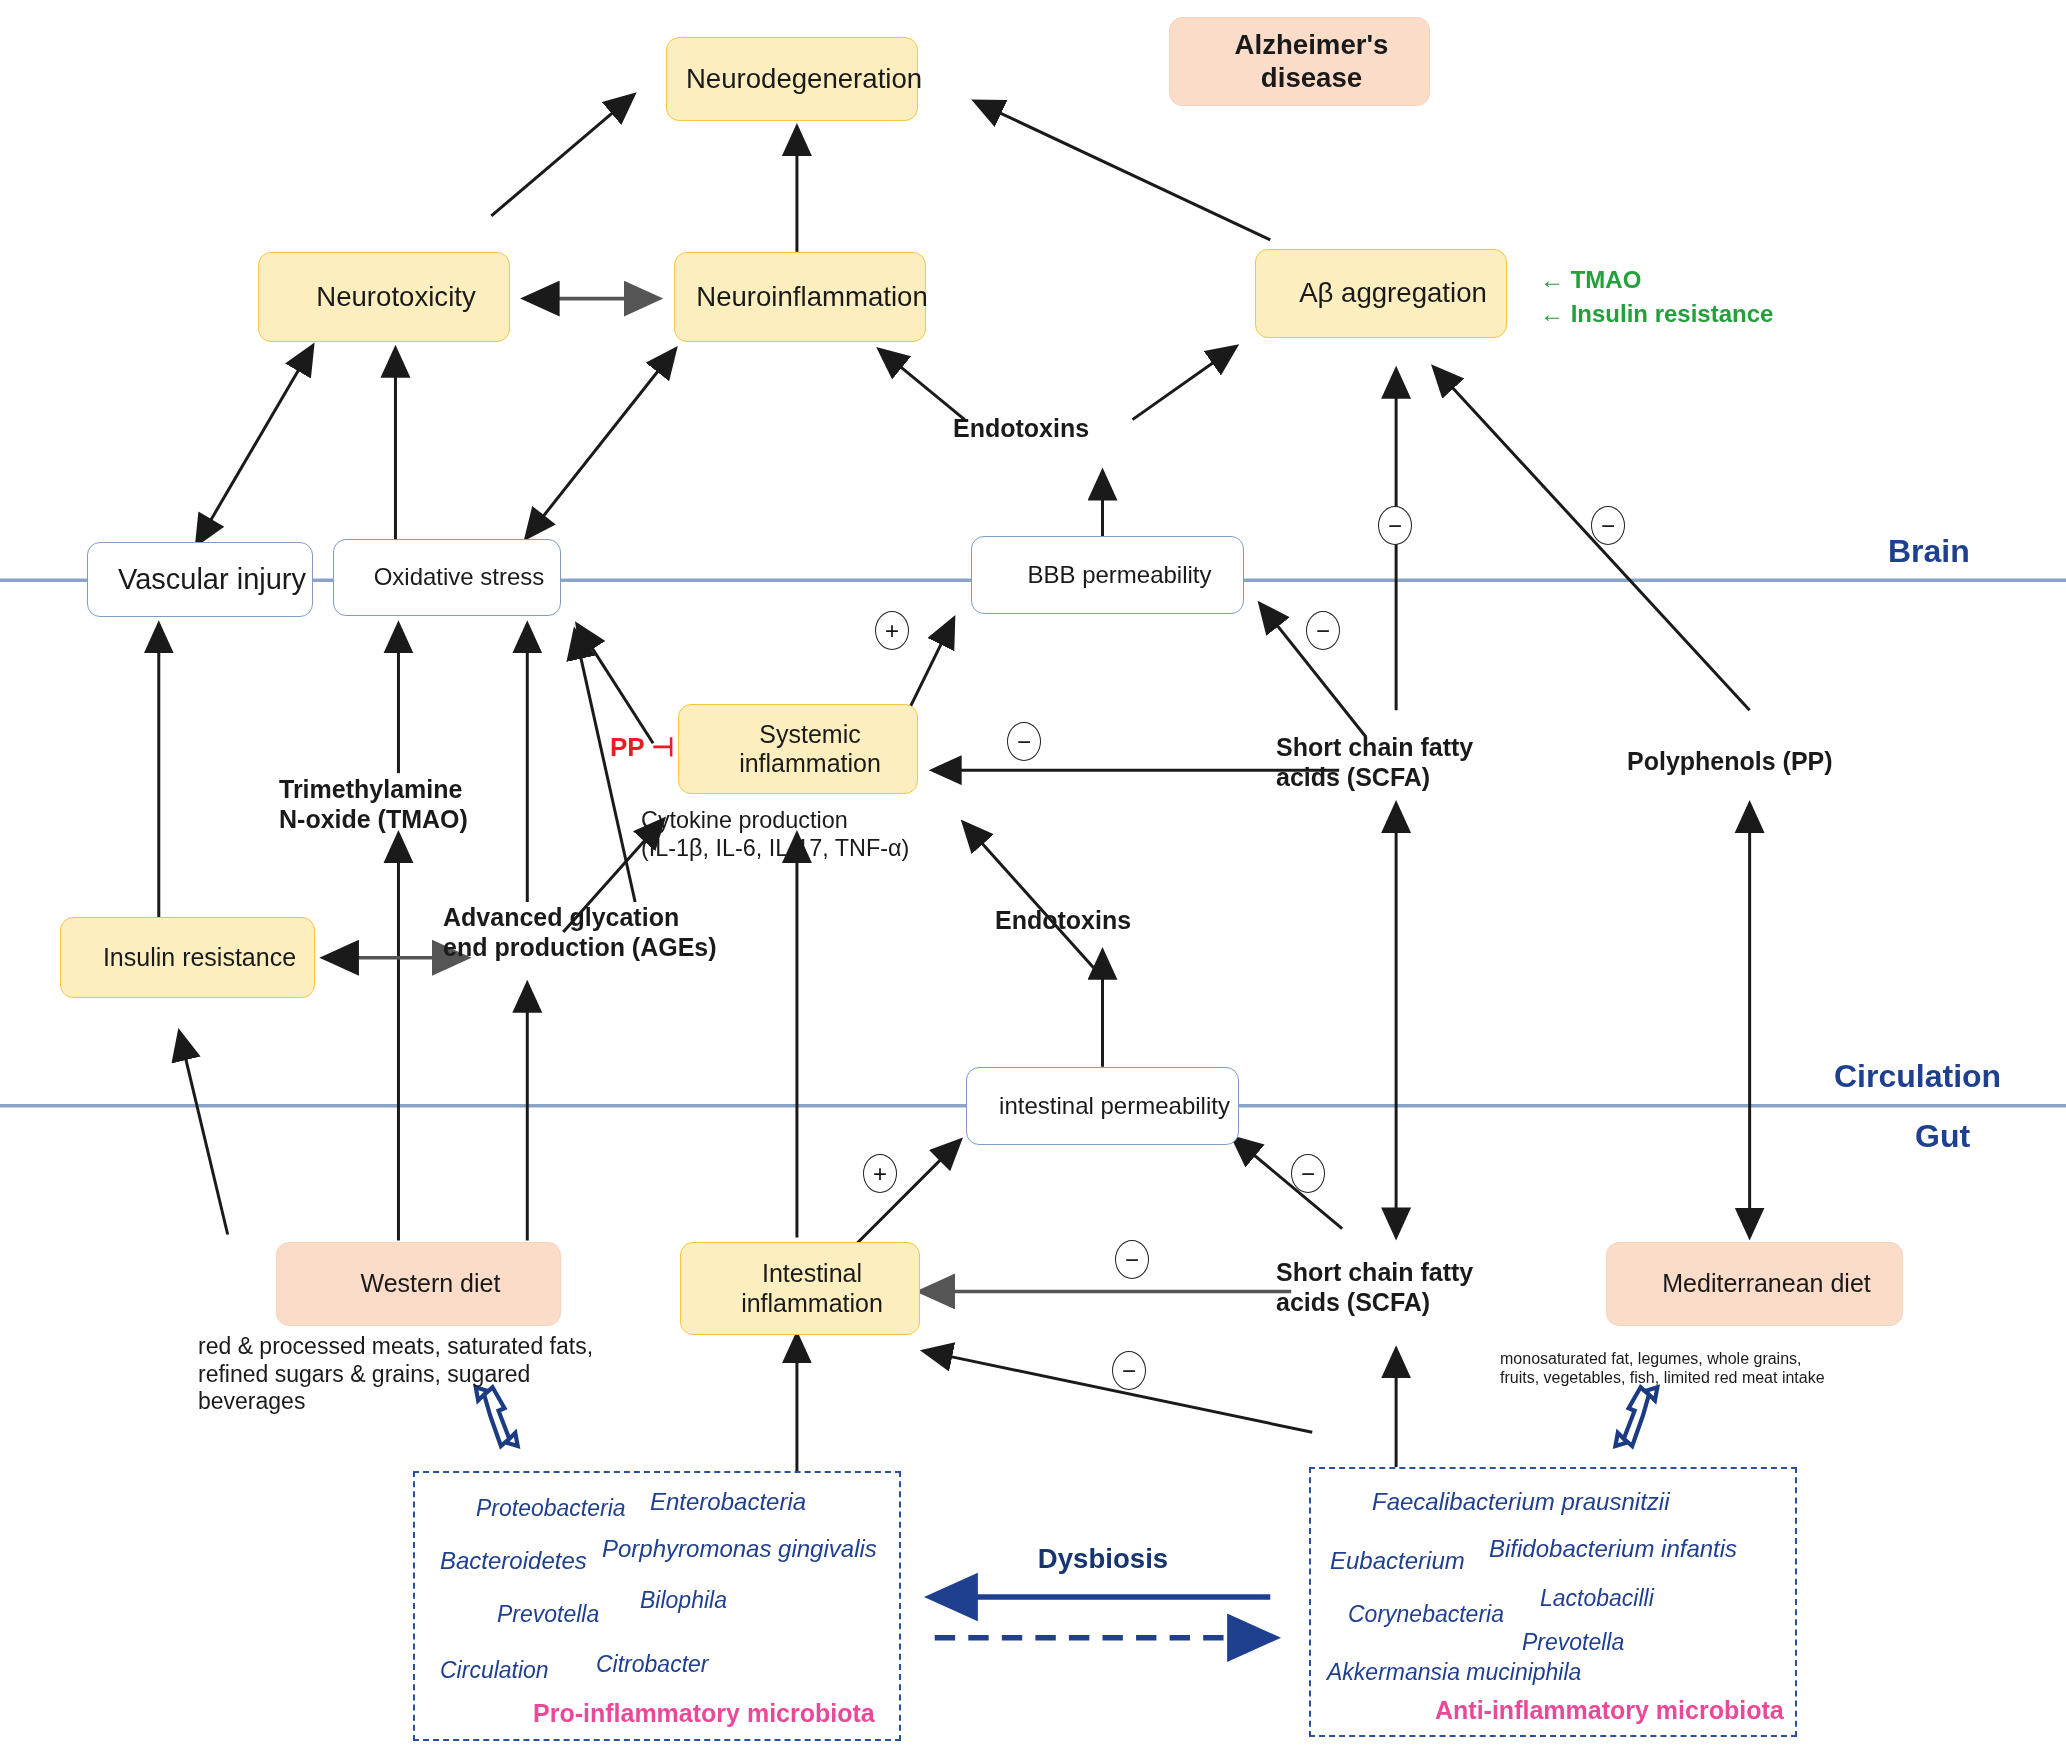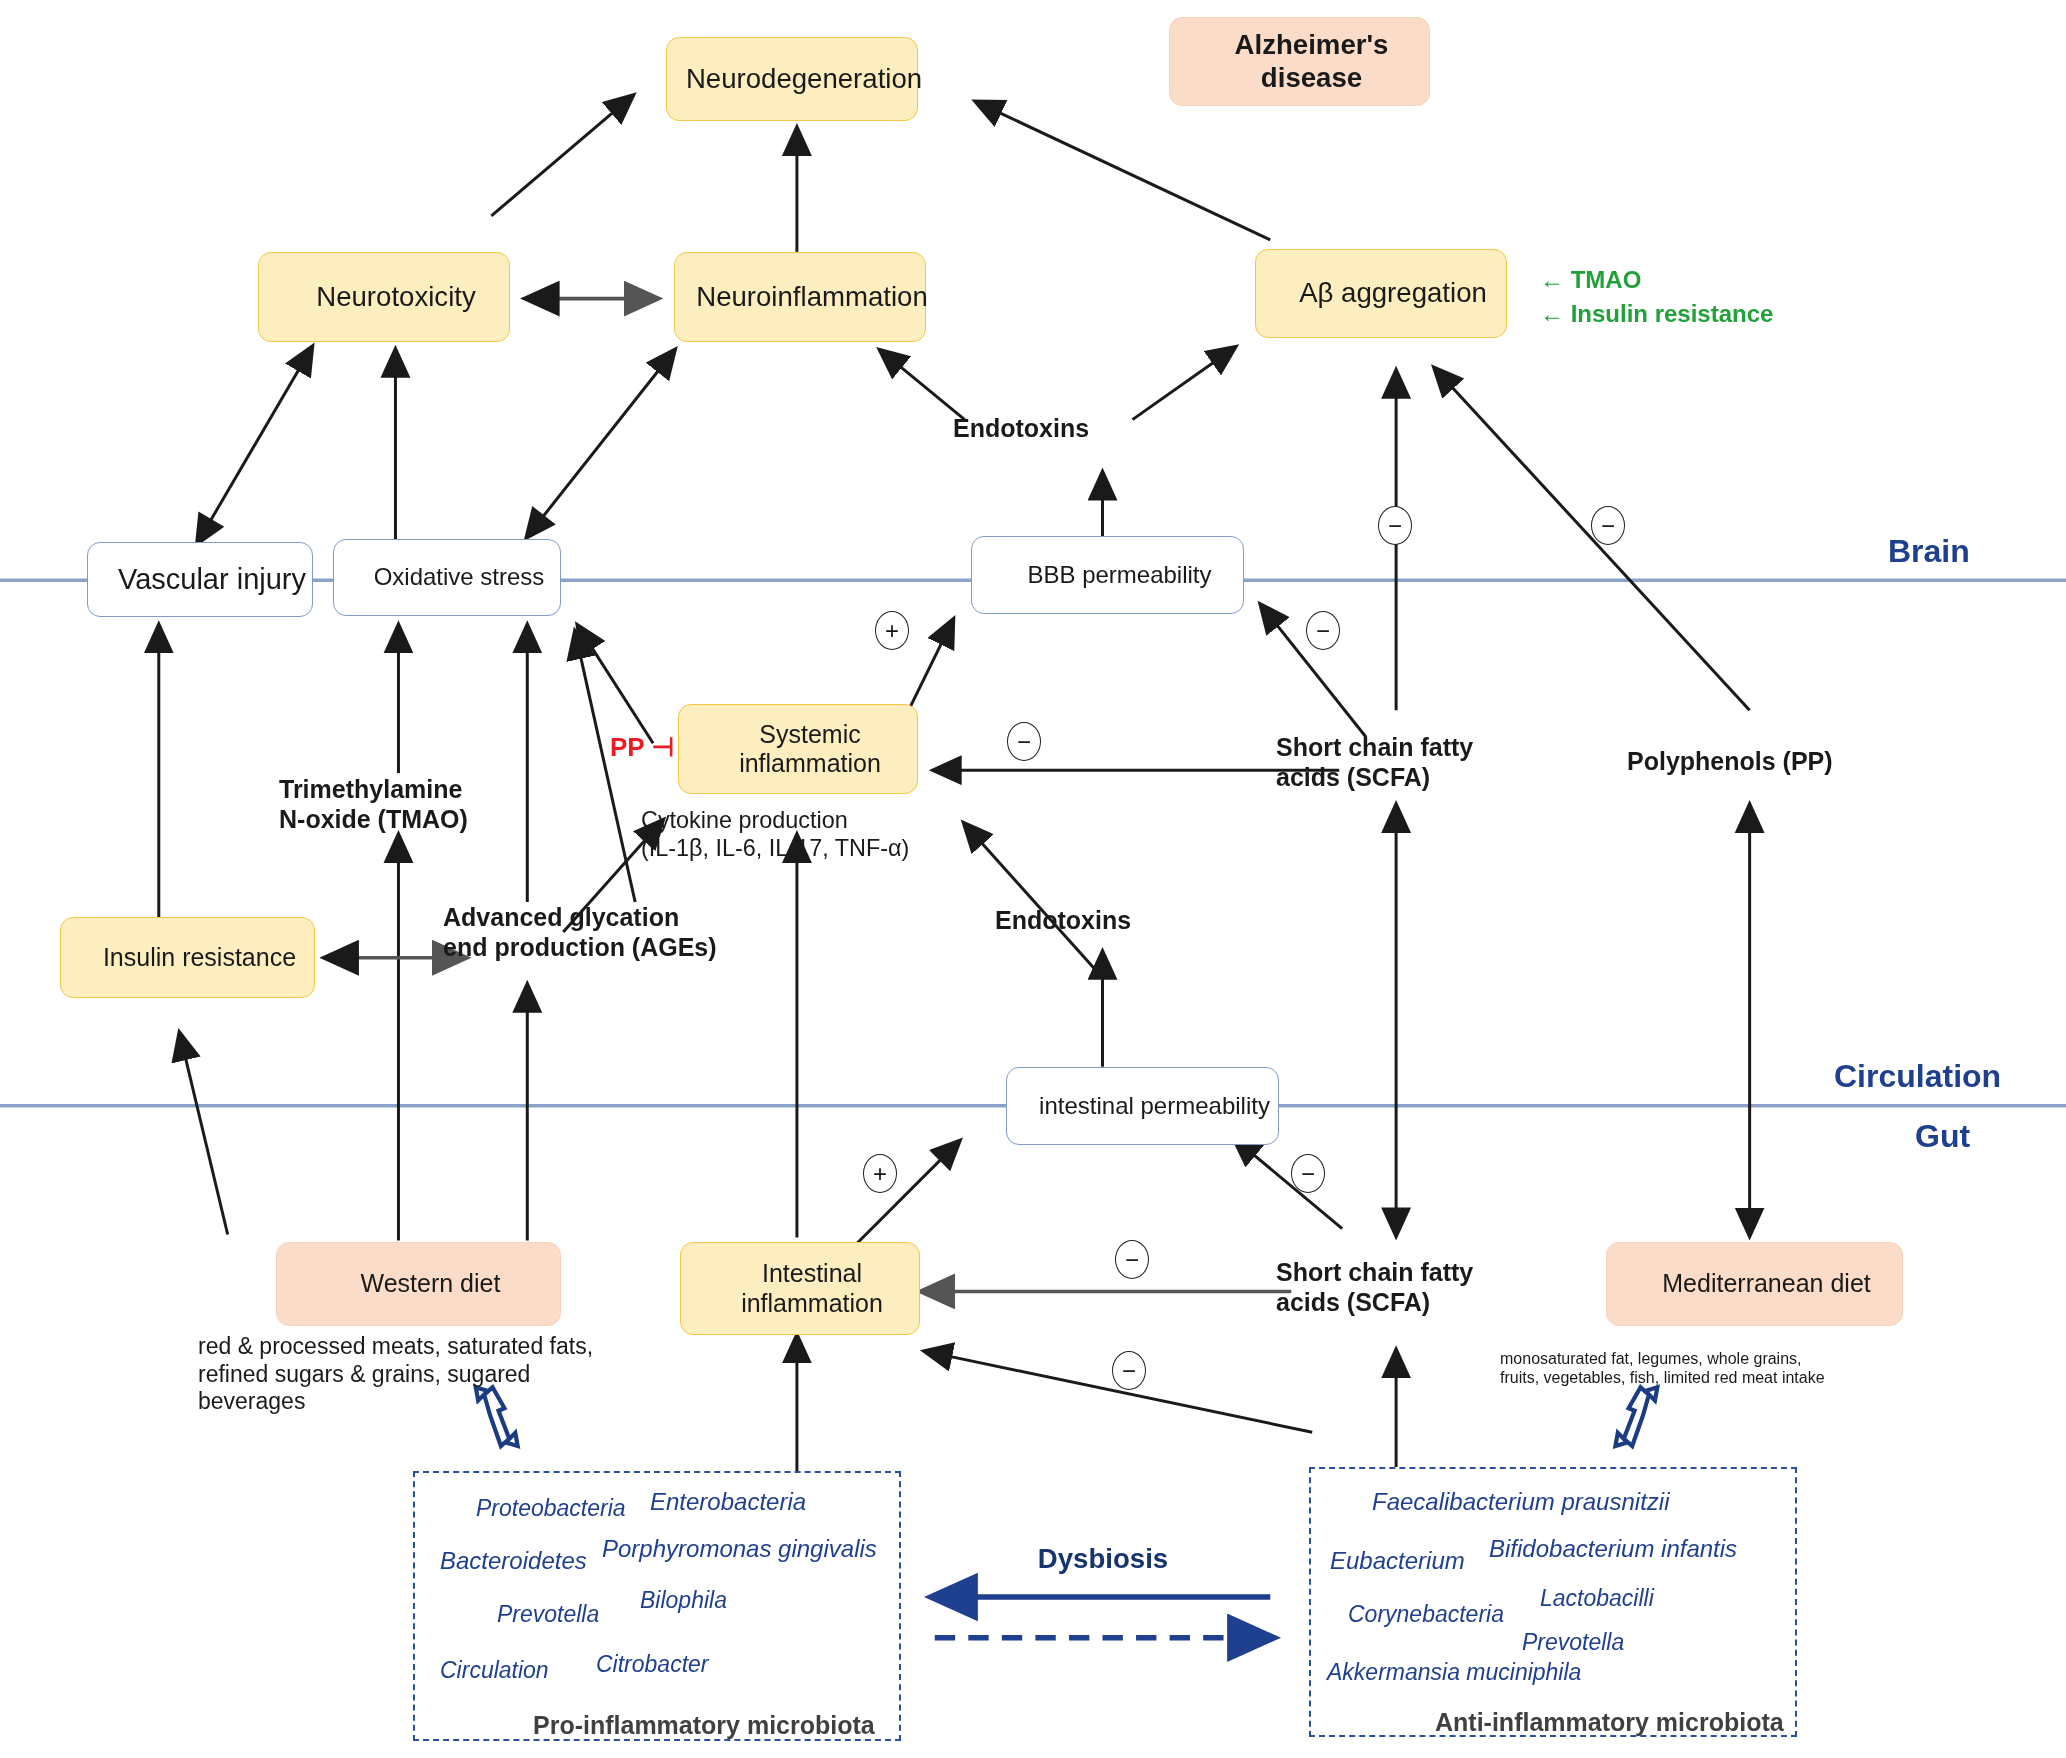--- a/index.html
+++ b/index.html
@@ -19,21 +19,21 @@
   .flab.bold{font-weight:bold;}
   .zone{position:absolute;color:#1f3f8f;font-weight:bold;}
   .green{position:absolute;color:#22a03a;font-weight:bold;line-height:1.35;}
   .redpp{position:absolute;color:#ed1c24;font-weight:bold;}
   .sign{position:absolute;width:32px;height:37px;border:1.8px solid #222;border-radius:50%;
         background:#fff;display:flex;align-items:center;justify-content:center;
         font-size:24px;color:#111;line-height:1;font-family:"Liberation Sans",sans-serif;}
 
   .micro{position:absolute;border:2.4px dashed #2a4f9b;box-sizing:border-box;background:#fff;}
   .mlab{position:absolute;color:#1f3f8f;font-style:italic;white-space:nowrap;}
-  .mtitle{position:absolute;color:#404040;font-weight:bold;white-space:nowrap;margin-top:12px;}
+  .mtitle{position:absolute;color:#ec4899;font-weight:bold;white-space:nowrap;}
   .dys{position:absolute;color:#16356f;font-weight:bold;}
 </style>
 </head>
 <body>
 
 <div id="stage">
 
   <svg id="svg-layer" viewBox="0 0 3448 2935">
     <defs>
       <marker id="ah" markerWidth="12" markerHeight="12" refX="9" refY="5" orient="auto">
@@ -205,21 +205,21 @@
 
   <div class="node white" style="left:333px;top:539px;width:228px;height:77px;font-size:24px;">Oxidative stress</div>
 
   <div class="node white" style="left:971px;top:536px;width:273px;height:78px;font-size:24px;">BBB permeability</div>
 
   <div class="node yellow" style="left:678px;top:704px;width:240px;height:90px;font-size:25px;white-space:pre-line;">Systemic
 inflammation</div>
 
   <div class="node yellow" style="left:60px;top:917px;width:255px;height:81px;font-size:25px;">Insulin resistance</div>
 
-  <div class="node white" style="left:1006px;top:1067px;width:273px;height:78px;font-size:24px;">intestinal permeability</div>
+  <div class="node white" style="left:966px;top:1067px;width:273px;height:78px;font-size:24px;">intestinal permeability</div>
 
   <div class="node peach plain" style="left:276px;top:1242px;width:285px;height:84px;font-size:25px;">Western diet</div>
 
   <div class="node yellow" style="left:680px;top:1242px;width:240px;height:93px;font-size:25px;white-space:pre-line;">Intestinal
 inflammation</div>
 
   <div class="node peach plain" style="left:1606px;top:1242px;width:297px;height:84px;font-size:25px;">Mediterranean diet</div>
 
   <div class="flab bold" style="left:953px;top:413px;width:222px;font-size:25px;">Endotoxins</div>
 

